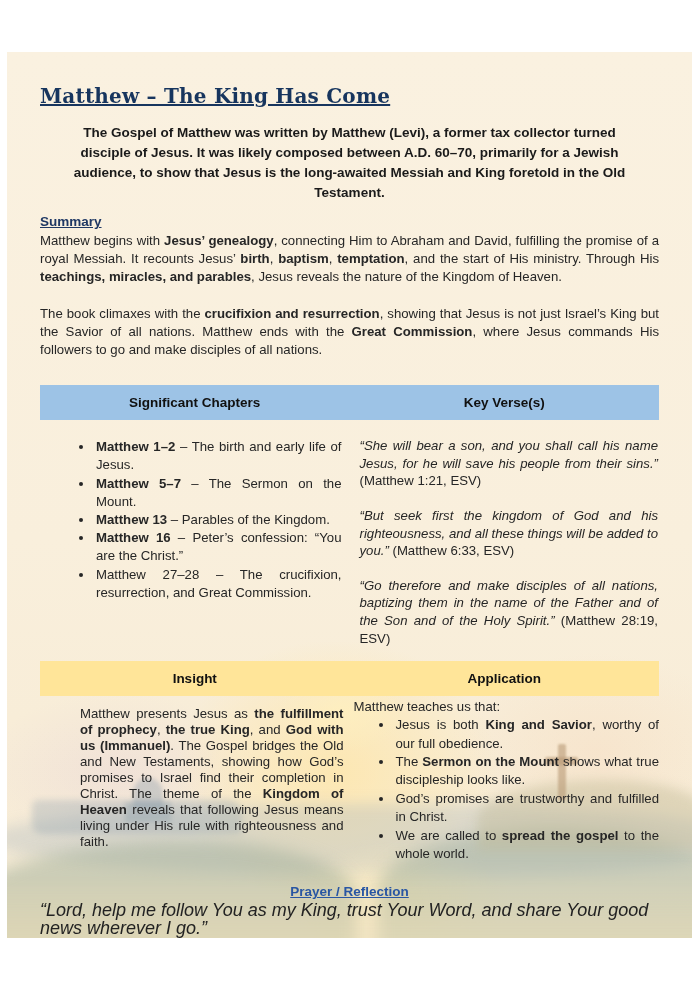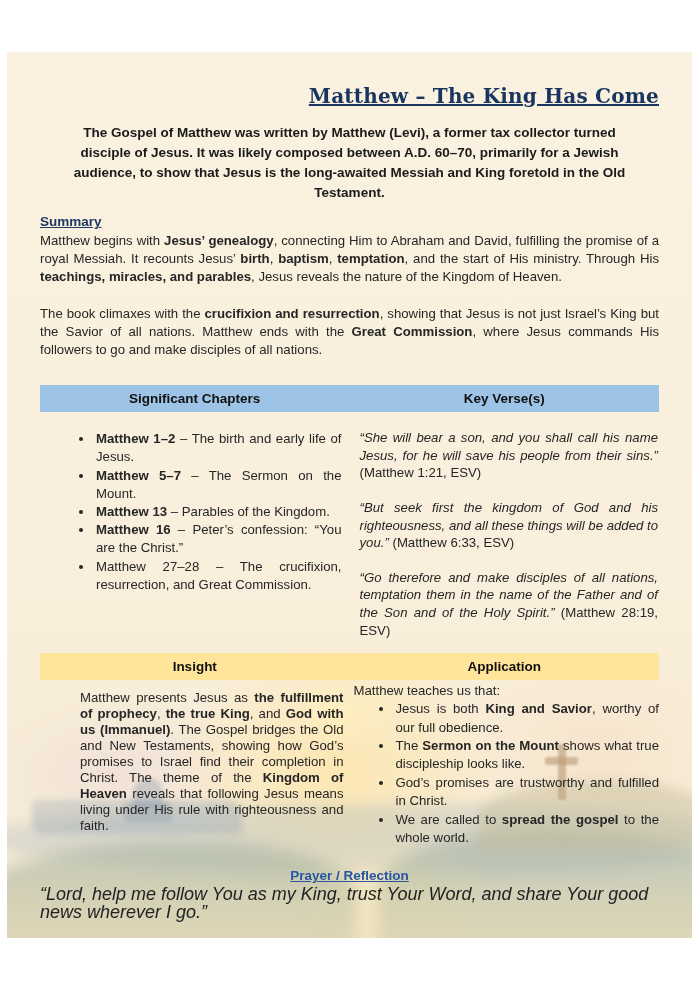--- a/index.html
+++ b/index.html
@@ -44,39 +44,39 @@
     background:rgba(186,155,120,0.62); filter:blur(1.2px); border-radius:2px; }
   .bottom-haze { position:absolute; left:-20px; top:830px; width:730px; height:70px;
     background:linear-gradient(180deg, rgba(240,222,178,0.10), rgba(241,224,180,0.55)); filter:blur(5px); }
   .river-glow { position:absolute; left:280px; top:790px; width:220px; height:110px;
     background:radial-gradient(ellipse at center, rgba(250,234,185,0.65), transparent 70%); filter:blur(4px); }
 
   
   .content { position:relative; z-index:1; padding:0 33px; color:#262626; }
 
   .doc-title {
-    margin-top:32px; text-align:right;
+    margin-top:32px; text-align:left;
     font-family:"DejaVu Serif", serif;
     font-size:20px; font-weight:bold; letter-spacing:0.2px;
     color:#17355E; text-decoration:underline;
   }
   .intro {
     margin:15px 21px 0 21px; text-align:center;
     font-size:13.5px; line-height:20px; font-weight:bold; color:#1a1a1a;
   }
   .sec-heading {
     margin-top:11px; font-size:13.5px; font-weight:bold;
     color:#1F3864; text-decoration:underline;
   }
   .body-par { margin-top:3px; font-size:13.2px; line-height:18.2px; text-align:justify; }
   .body-par + .body-par { margin-top:18px; }
 
   .tbl { margin-top:26px; width:619px; }
   .tbl2 { margin-top:14px; width:619px; }
-  .tbl-head { display:flex; height:27px;justify-content:space-between; }
+  .tbl-head { display:flex; height:35px;justify-content:space-between; }
   .tbl-head .cell { flex:0 0 50%; display:flex; align-items:center; justify-content:center;
     font-size:13.5px; font-weight:bold; color:#111; }
   .head-blue .cell { background:#9DC3E6; }
   .head-gold .cell { background:#FFE599; }
   .tbl-body { display:flex; }
   .tbl-body .cell { flex:0 0 50%; }
 
   .chapters-cell { padding:14px 4px 0 2px; min-height:186px; }
   .chapters-list { list-style:disc; margin:4px; padding-left:48px; }
   .chapters-list li { font-size:13.2px; line-height:18.2px; text-align:justify; padding-left:2px; }
@@ -142,21 +142,21 @@
               <li><span style="font-weight: bold;">Matthew 1–2</span><span> – The birth and early life of Jesus.</span></li>
               <li><span style="font-weight: bold;">Matthew 5–7</span><span> – The Sermon on the Mount.</span></li>
               <li><span style="font-weight: bold;">Matthew 13</span><span> – Parables of the Kingdom.</span></li>
               <li><span style="font-weight: bold;">Matthew 16</span><span> – Peter’s confession: “You are the Christ.”</span></li>
               <li><span style="font-weight: normal;">Matthew 27–28</span><span> – The crucifixion, resurrection, and Great Commission.</span></li>
             </ul>
           </div>
           <div class="cell verses-cell">
             <p class="verse"><span style="font-style: italic;">“She will bear a son, and you shall call his name Jesus, for he will save his people from their sins.”</span><span> (Matthew 1:21, ESV)</span></p>
             <p class="verse"><span style="font-style: italic;">“But seek first the kingdom of God and his righteousness, and all these things will be added to you.”</span><span> (Matthew 6:33, ESV)</span></p>
-            <p class="verse"><span style="font-style: italic;">“Go therefore and make disciples of all nations, temptation them in the name of the Father and of the Son and of the Holy Spirit.”</span><span> (Matthew 28:19, ESV)</span></p>
+            <p class="verse"><span style="font-style: italic;">“Go therefore and make disciples of all nations, baptizing them in the name of the Father and of the Son and of the Holy Spirit.”</span><span> (Matthew 28:19, ESV)</span></p>
           </div>
         </div>
       </div>
 
       <div class="tbl2">
         <div class="tbl-head head-gold">
           <div class="cell">Insight</div>
           <div class="cell">Application</div>
         </div>
         <div class="tbl-body">

